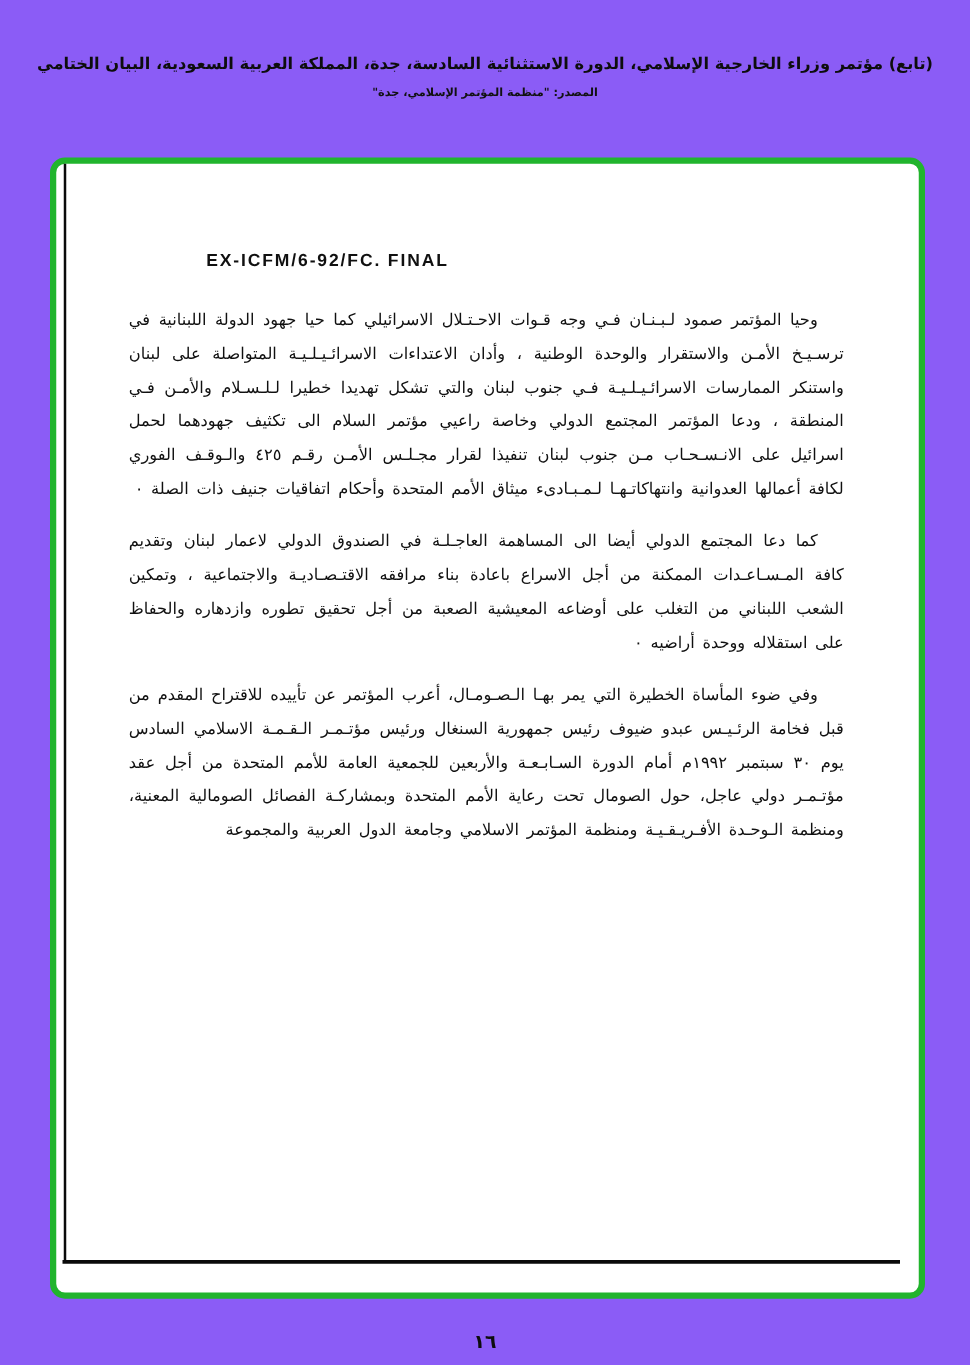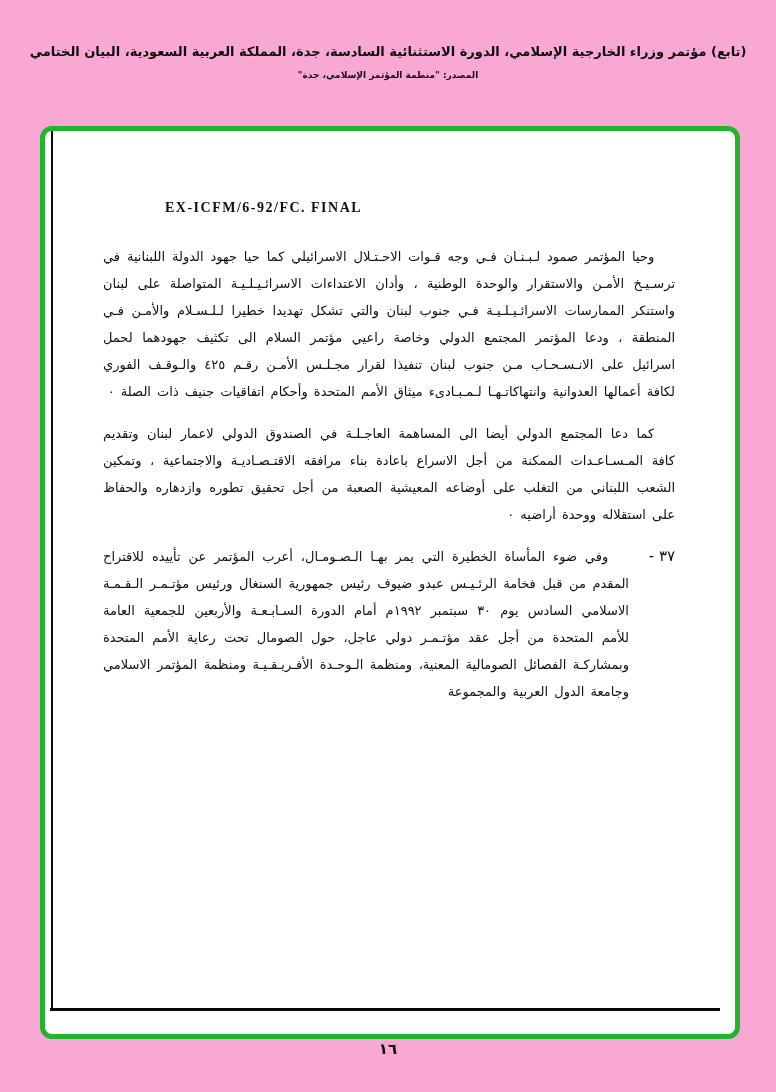--- a/index.html
+++ b/index.html
@@ -4,59 +4,59 @@
 <style>
   html, body { margin: 0; padding: 0; }
   body {
     width: 776px; height: 1092px;
     background: #f2f2f0;
     font-family: "DejaVu Sans", sans-serif;
     color: #151515;
     position: relative;
     overflow: hidden;
   }
-  .sheet { position: absolute; inset: 0; background: #f9a8d4; }
+  .sheet { position: absolute; inset: 0; background: #8b5cf6; }
 
   .top-header { position: absolute; top: 44px; left: 0; right: 0; text-align: center; direction: rtl; }
   .top-header .line1 { font-size: 13px; font-weight: 700; color: #0d0d0d; }
   .top-header .line2 { font-size: 9px; font-weight: 700; margin-top: 11px; color: #111; }
 
   .scan-frame {
     position: absolute; left: 40px; top: 126px;
     width: 690px; height: 903px;
     border: 5px solid #21b42d;
     border-radius: 12px;
     background: #ffffff;
   }
   .edge-left   { position: absolute; left: 6px; top: 0; width: 2px; height: 877px; background: #0a0a0a; }
   .edge-bottom { position: absolute; left: 5px; top: 877px; width: 670px; height: 3px; background: #0a0a0a; }
 
   .doc-code {
     position: absolute; left: 120px; top: 69px;
-    font-family: Liberation Serif, serif;
+    font-family: Liberation Sans, sans-serif;
     font-size: 14px; font-weight: 700; letter-spacing: 1.5px; color: #101010;
     white-space: nowrap;
   }
 
   .doc-body { position: absolute; top: 112px; right: 60px; left: 58px; direction: rtl; }
   .para { display: flex; margin-bottom: 15px; }
   .para-num {
     flex: none; width: 46px;
     font-size: 15px; line-height: 27px; white-space: nowrap; color: #101010;
   }
   .para-text {
     flex: 1;
     text-align: justify;
     font-size: 13px; line-height: 27px;
     text-indent: 1.6em;
     word-spacing: 2px;
     color: #101010;
   }
 
-  .page-num { position: absolute; top: 1040px; left: 0; right: 0; text-align: center; font-size: 15px; font-weight: 700; color: #0d0d0d; }
+  .page-num { position: absolute; top: 1064px; left: 0; right: 0; text-align: center; font-size: 15px; font-weight: 700; color: #0d0d0d; }
 </style>
 </head>
 <body>
 
 <div class="sheet">
 
   <div class="top-header">
     <div class="line1">(تابع) مؤتمر وزراء الخارجية الإسلامي، الدورة الاستثنائية السادسة، جدة، المملكة العربية السعودية، البيان الختامي</div>
     <div class="line2">المصدر: "منظمة المؤتمر الإسلامي، جدة"</div>
   </div>
@@ -71,21 +71,20 @@
 
       <div class="para">
         <div class="para-text">وحيا المؤتمر صمود لـبـنـان فـي وجه قـوات الاحـتـلال الاسرائيلي كما حيا جهود الدولة اللبنانية في ترسـيـخ الأمـن والاستقرار والوحدة الوطنية ، وأدان الاعتداءات الاسرائـيـلـيـة المتواصلة على لبنان واستنكر الممارسات الاسرائـيـلـيـة فـي جنوب لبنان والتي تشكل تهديدا خطيرا لـلـسـلام والأمـن فـي المنطقة ، ودعا المؤتمر المجتمع الدولي وخاصة راعيي مؤتمر السلام الى تكثيف جهودهما لحمل اسرائيل على الانـسـحـاب مـن جنوب لبنان تنفيذا لقرار مجـلـس الأمـن رقـم ٤٢٥ والـوقـف الفوري لكافة أعمالها العدوانية وانتهاكاتـهـا لـمـبـادىء ميثاق الأمم المتحدة وأحكام اتفاقيات جنيف ذات الصلة ٠</div>
       </div>
 
       <div class="para">
         <div class="para-text">كما دعا المجتمع الدولي أيضا الى المساهمة العاجـلـة في الصندوق الدولي لاعمار لبنان وتقديم كافة المـسـاعـدات الممكنة من أجل الاسراع باعادة بناء مرافقه الاقتـصـاديـة والاجتماعية ، وتمكين الشعب اللبناني من التغلب على أوضاعه المعيشية الصعبة من أجل تحقيق تطوره وازدهاره والحفاظ على استقلاله ووحدة أراضيه ٠</div>
       </div>
 
       <div class="para">
-        <div class="para-num">٣٧ -</div>
         <div class="para-text">وفي ضوء المأساة الخطيرة التي يمر بهـا الـصـومـال، أعرب المؤتمر عن تأييده للاقتراح المقدم من قبل فخامة الرئـيـس عبدو ضيوف رئيس جمهورية السنغال ورئيس مؤتـمـر الـقـمـة الاسلامي السادس يوم ٣٠ سبتمبر ١٩٩٢م أمام الدورة السـابـعـة والأربعين للجمعية العامة للأمم المتحدة من أجل عقد مؤتـمـر دولي عاجل، حول الصومال تحت رعاية الأمم المتحدة وبمشاركـة الفصائل الصومالية المعنية، ومنظمة الـوحـدة الأفـريـقـيـة ومنظمة المؤتمر الاسلامي وجامعة الدول العربية والمجموعة</div>
       </div>
 
     </div>
   </div>
 
   <div class="page-num">١٦</div>
 
 </div>
 

